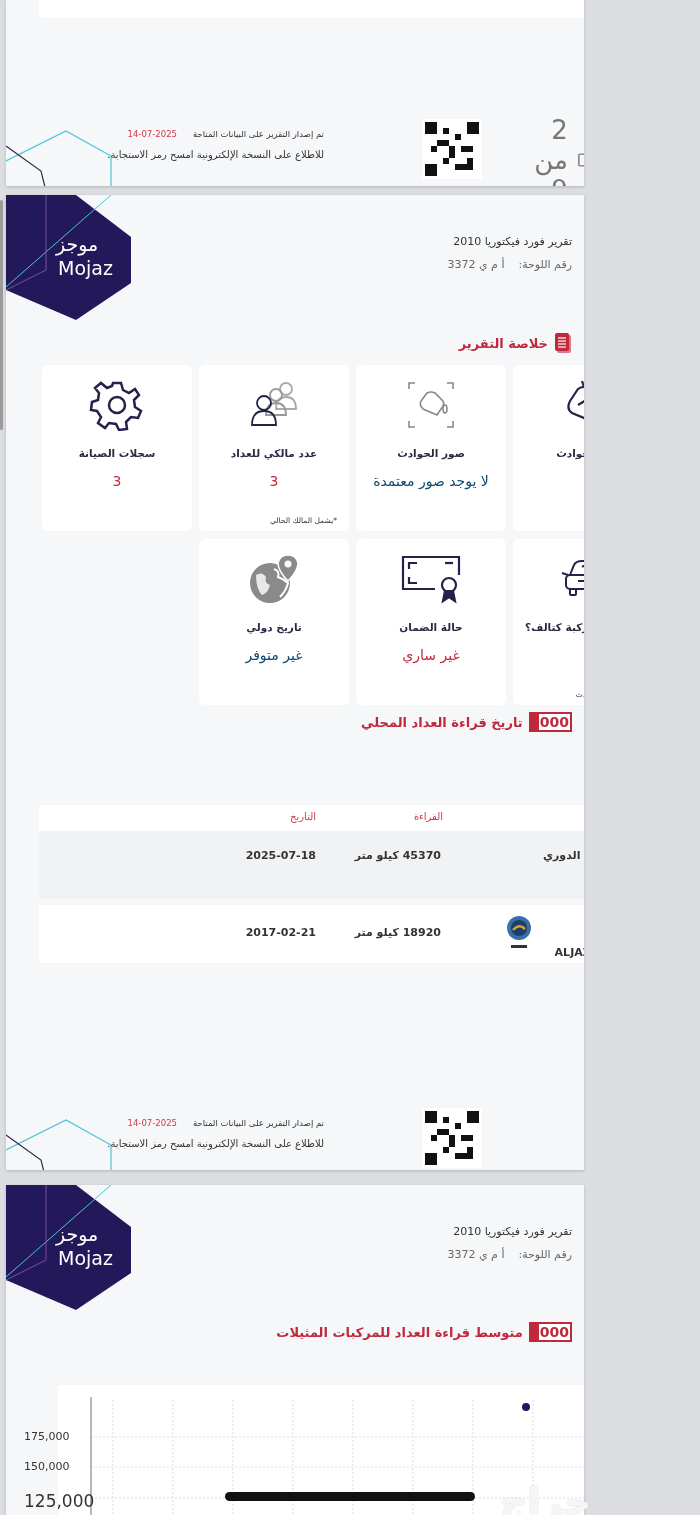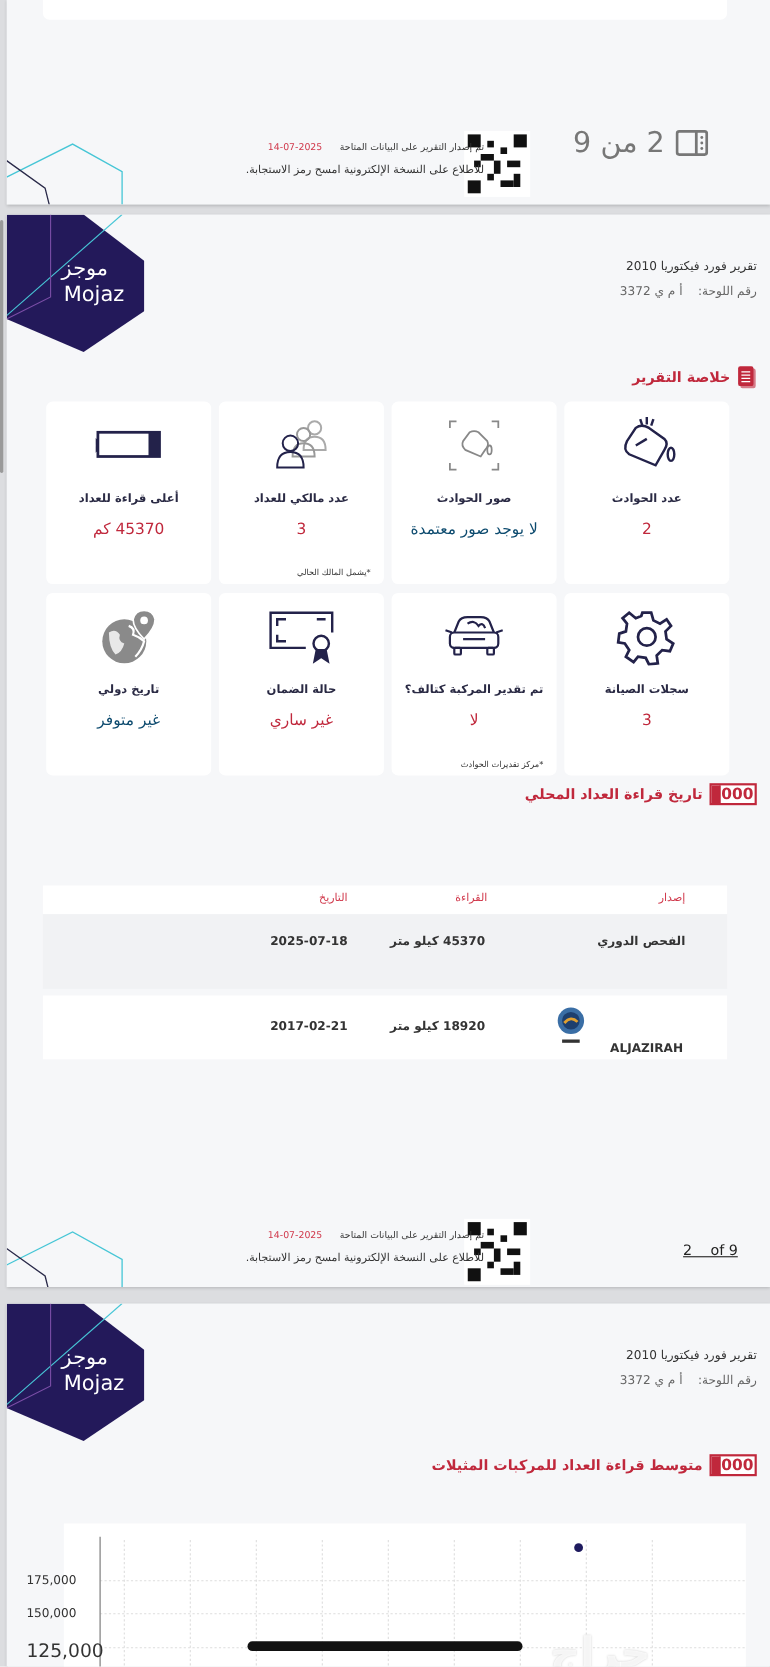--- a/index.html
+++ b/index.html
@@ -1,20 +1,20 @@
 <!DOCTYPE html>
 <html><head>
 <meta charset="utf-8">
 <style>
   * { box-sizing: border-box; margin: 0; padding: 0; }
   html, body { width: 700px; height: 1515px; overflow: hidden; }
   body { background: #dcdde0; font-family: "DejaVu Sans", sans-serif; position: relative; }
 
   .page {
-    position: absolute; left: 6px; width: 694px; background: #f6f7f9;
+    position: absolute; left: 6px; width: 578px; background: #f6f7f9;
     box-shadow: 0 1px 3px rgba(0,0,0,0.18); overflow: hidden;
   }
   .page-a { top: 0; height: 186px; }
   .page-b { top: 195px; height: 975px; }
   .page-c { top: 1185px; height: 340px; }
   .scroll-bar { position: absolute; left: 0; top: 200px; width: 3px; height: 230px; background: #9a9a9a; border-radius: 2px; }
 
   
   .card-remnant { position: absolute; left: 33px; top: 0; width: 622px; height: 18px; background: #fff; border-radius: 0 0 6px 6px; }
 
@@ -174,29 +174,20 @@
             <path d="M32,30 Q32,18 42,18 Q52,18 52,30Z" stroke="#aaa"></path>
             <circle cx="32" cy="16" r="6" stroke="#999"></circle>
             <path d="M22,36 Q22,24 32,24 Q42,24 42,36Z" stroke="#999"></path>
             <circle cx="20" cy="24" r="7" stroke="#23224a"></circle>
             <path d="M8,46 Q8,32 20,32 Q32,32 32,46Z" stroke="#23224a"></path>
           </g>
         </svg>
       <div class="label">عدد مالكي للعداد</div>
       <div class="value">3</div>
       <div class="note">*يشمل المالك الحالي</div>
-    </div>
-    <div class="stat">
-      <svg class="icon" viewBox="0 0 60 52">
-          <rect x="2" y="14" width="56" height="22" fill="#fff" stroke="#23224a" stroke-width="2.5"></rect>
-          <text x="4" y="33" font-size="19" font-weight="bold" fill="#23224a" font-family="DejaVu Sans, sans-serif">000</text>
-          <rect x="48" y="14" width="10" height="22" fill="#23224a"></rect>
-        </svg>
-      <div class="label">أعلى قراءة للعداد</div>
-      <div class="value">45370 كم</div>
     </div>
     <div class="stat">
       <svg class="icon" viewBox="0 0 60 52">
           <g transform="translate(30,26)" fill="none" stroke="#23224a" stroke-width="2.5">
             <path d="M-4,-22 L4,-22 L6,-15 L12,-12 L18,-16 L22,-10 L17,-5 L18,2 L24,6 L21,13 L14,12 L9,17 L10,24 L2,25 L-1,19 L-8,18 L-12,23 L-19,18 L-16,12 L-20,6 L-26,5 L-25,-3 L-19,-5 L-18,-12 L-22,-17 L-16,-22 L-10,-17 L-5,-19Z"></path>
             <circle r="8"></circle>
           </g>
         </svg>
       <div class="label">سجلات الصيانة</div>
       <div class="value">3</div>

